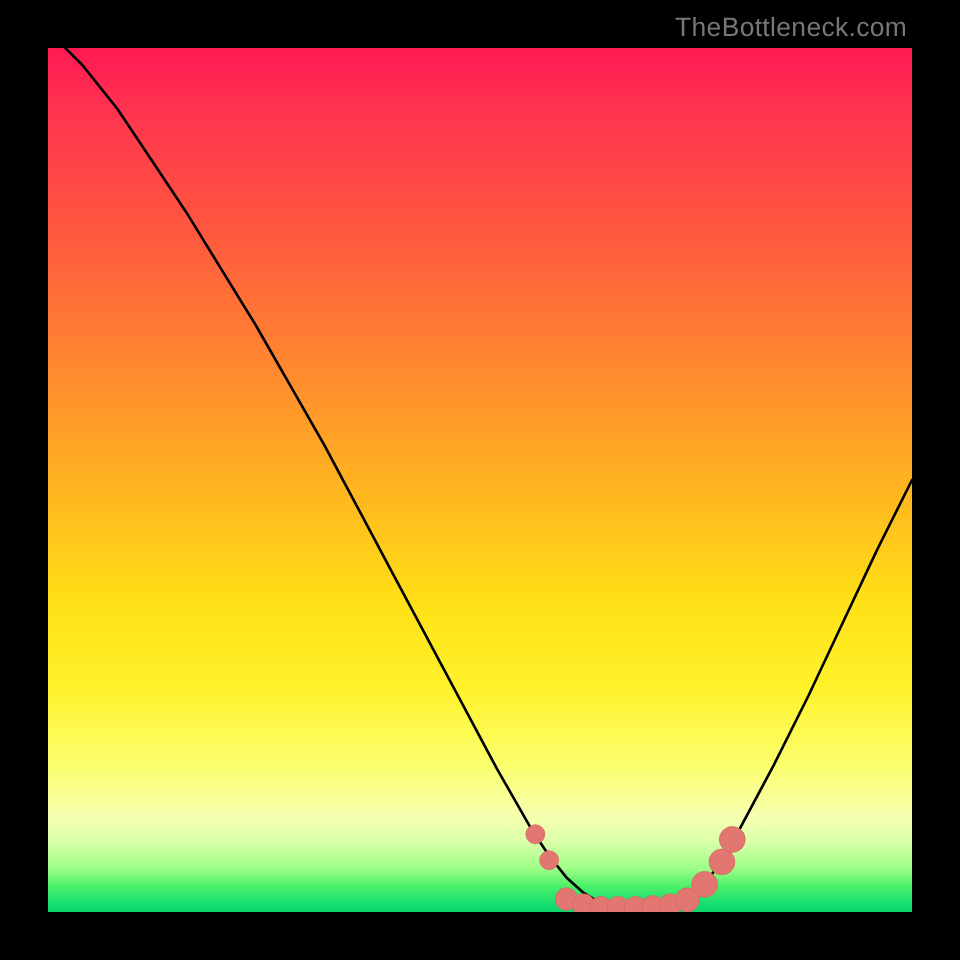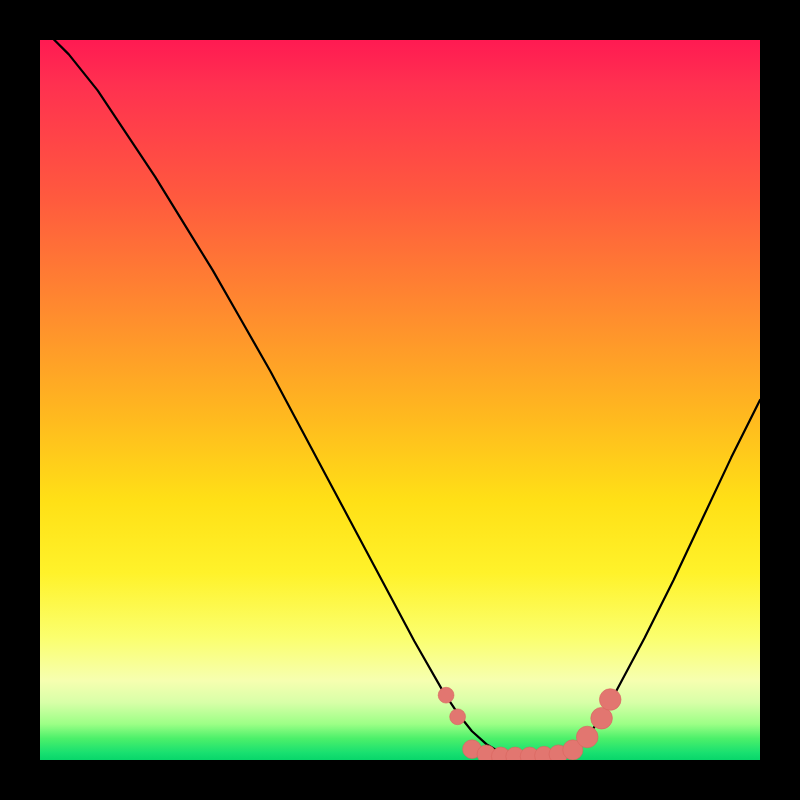--- a/index.html
+++ b/index.html
@@ -60,20 +60,21 @@
     font-size: 22px;
     letter-spacing: 0.3px;
     font-weight: 500;
   }
 </style>
 </head>
 <body>
 
 <div class="stage">
 
+  <div class="watermark">TheBottleneck.com</div>
 
   <div class="plot-area">
     <div class="gradient-bg"></div>
 
     <svg class="curve-svg" viewBox="0 0 720 720" preserveAspectRatio="none">
       <path id="bottleneck-path" fill="none" stroke="#000000" stroke-width="2.2" stroke-linecap="round" stroke-linejoin="round" d="M0.00 -14.40 L28.80 14.40 L57.60 50.40 L86.40 93.60 L115.20 136.80 L144.00 183.60 L172.80 230.40 L201.60 280.80 L230.40 331.20 L259.20 385.20 L288.00 439.20 L316.80 493.20 L345.60 547.20 L374.40 601.20 L403.20 651.60 L417.60 673.20 L432.00 691.20 L446.40 704.16 L460.80 712.80 L475.20 717.84 L489.60 720.00 L504.00 720.00 L518.40 717.84 L532.80 710.64 L547.20 696.96 L561.60 676.80 L576.00 651.60 L604.80 597.60 L633.60 540.00 L662.40 478.80 L691.20 417.60 L720.00 360.00"></path>
       <g id="marker-group">
           <circle cx="406.08" cy="655.20" r="7.92" fill="#e27670" stroke="#d9645e" stroke-width="0.6"></circle>
           <circle cx="417.60" cy="676.80" r="7.92" fill="#e27670" stroke="#d9645e" stroke-width="0.6"></circle>
           <circle cx="432.00" cy="709.20" r="9.36" fill="#e27670" stroke="#d9645e" stroke-width="0.6"></circle>

